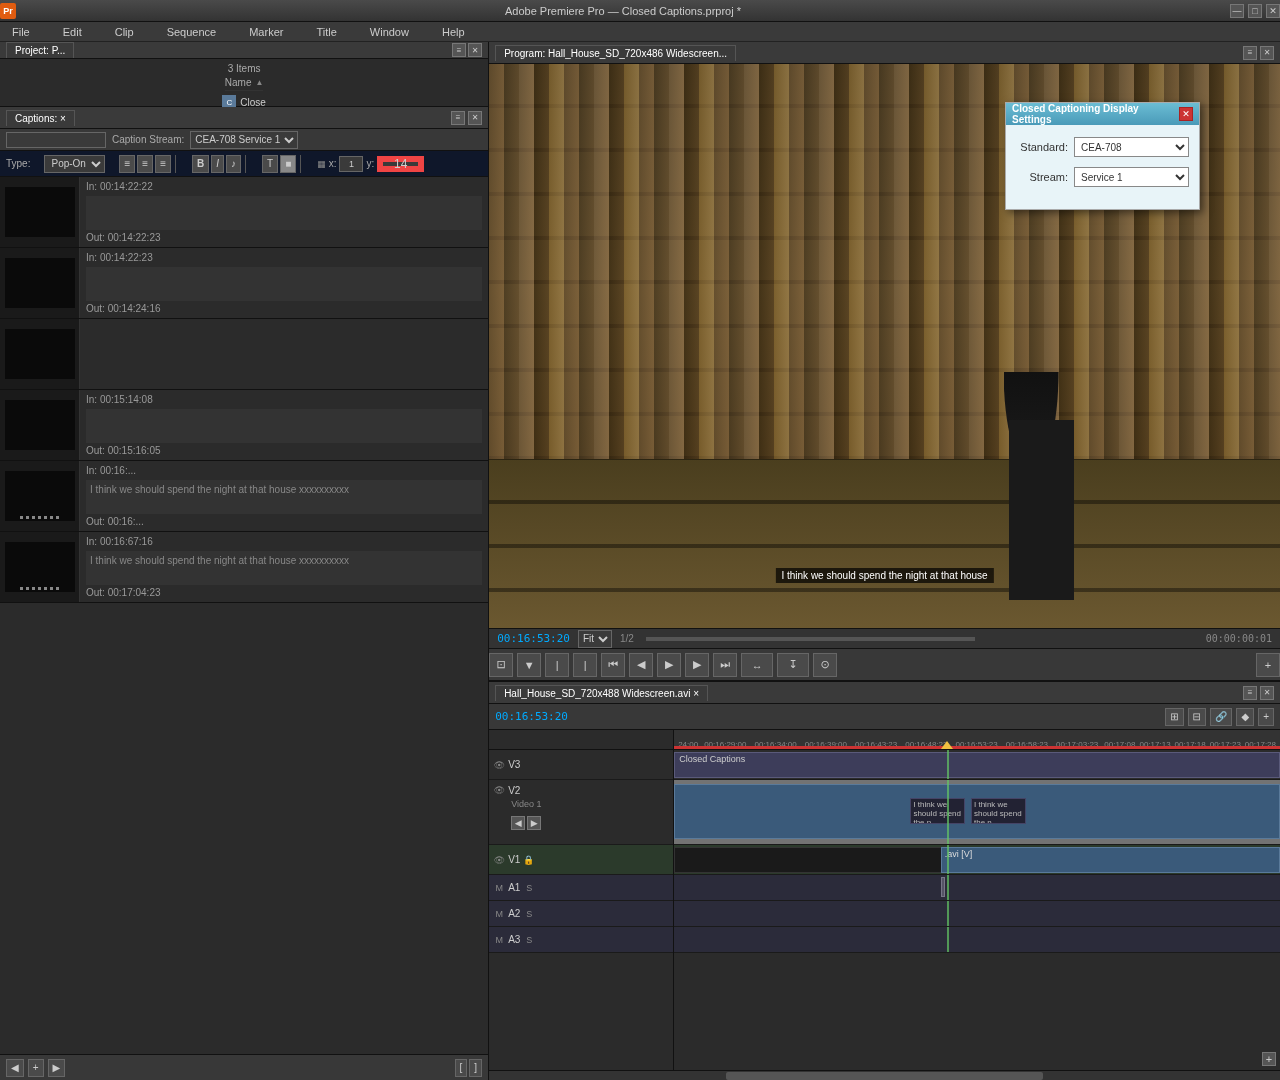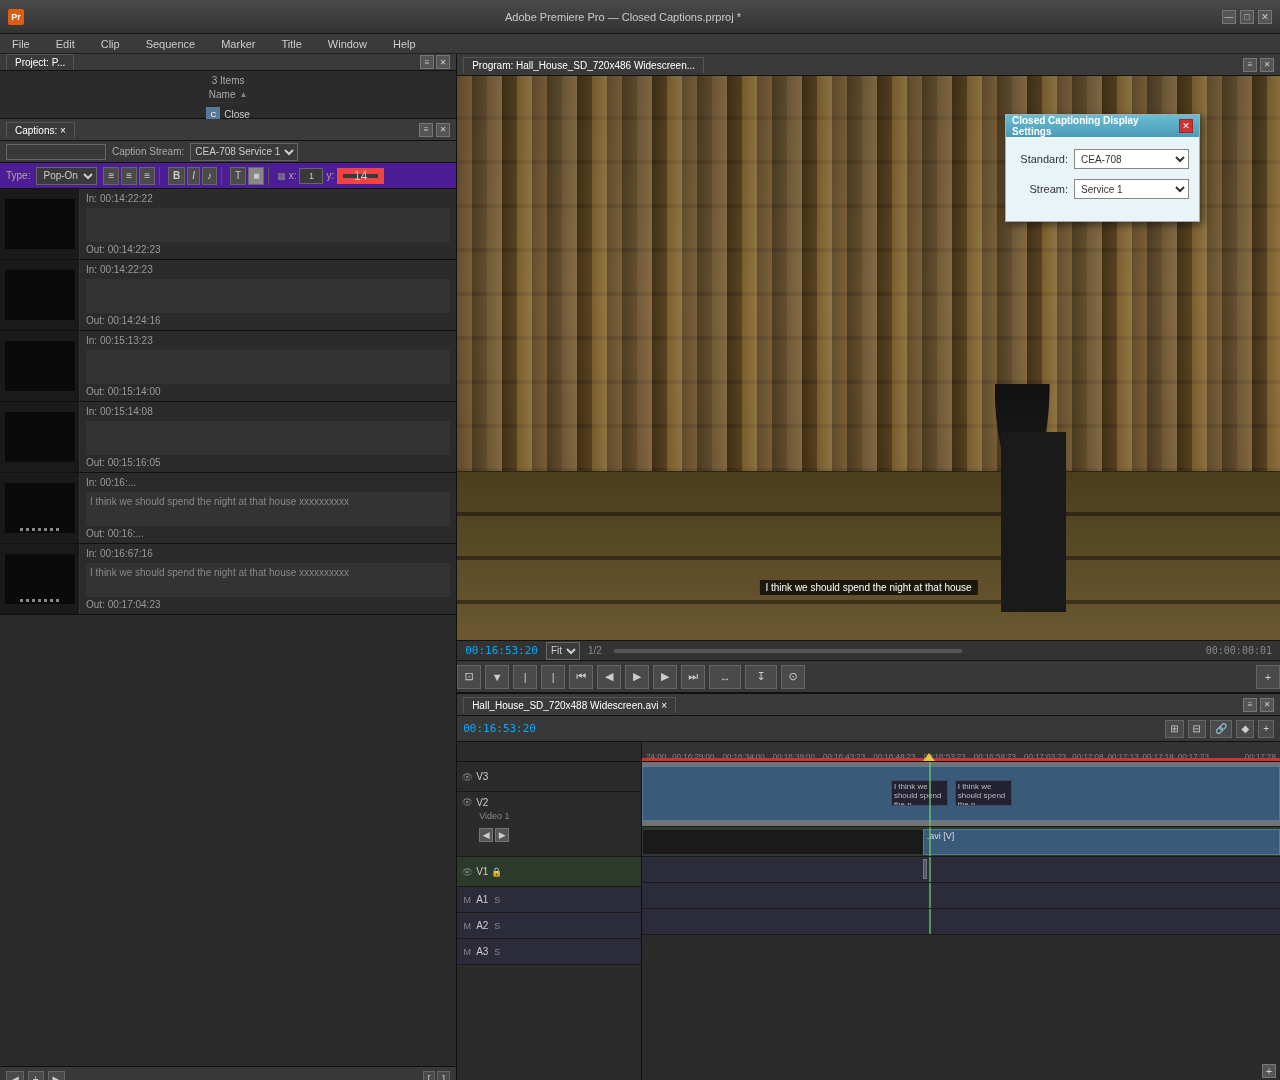--- a/index.html
+++ b/index.html
@@ -8,26 +8,26 @@
       height: 1080px;
       overflow: hidden;
       background: #2b2b2b;
       font-family: Arial, sans-serif;
       font-size: 11px;
       color: #cccccc;
     }
 
     
     #title-bar {
-      height: 34px;
+      height: 22px;
       background: linear-gradient(to bottom, #4a4a4a, #333333);
       display: flex;
       align-items: center;
       justify-content: space-between;
-      padding: 0 8px;
+      padding: 0 0;
       border-bottom: 1px solid #111;
       gap: 32px;
     }
     #title-bar .app-icon {
       width: 16px; height: 16px;
       background: #e05c10;
       border-radius: 2px;
       display: flex; align-items: center; justify-content: center;
       color: white; font-size: 9px; font-weight: bold;
     }
@@ -45,21 +45,21 @@
     }
 
     
     #menu-bar {
       height: 20px;
       background: #3a3a3a;
       display: flex;
       align-items: center;
       padding: 0 4px;
       border-bottom: 1px solid #222;
-      gap: 10px;
+      gap: 17px;
     }
     .menu-item {
       padding: 2px 8px;
       color: #cccccc;
       font-size: 11px;
       cursor: pointer;
     }
 
     
     #main-layout {
@@ -141,26 +141,26 @@
       background: #3a3a3a;
       display: flex;
       align-items: center;
       padding: 0 6px;
       border-bottom: 1px solid #111;
       gap: 6px;
     }
 
     .captions-toolbar {
       height: 26px;
-      background: #4c1d95;
+      background: #0f172a;
       display: flex;
       align-items: center;
       padding: 0 6px;
       border-bottom: 1px solid #111;
-      gap: 6px;
+      gap: 14px;
     }
 
     .toolbar-group {
       display: flex; align-items: center; gap: 2px;
       border-right: 1px solid #555;
       padding-right: 4px;
       margin-right: 2px;
     }
 
     .tb-btn {
@@ -722,25 +722,20 @@
           <div class="caption-info">
             <div class="time-in">In: 00:14:22:23</div>
             <div class="caption-text"></div>
             <div class="time-out">Out: 00:14:24:16</div>
           </div>
         </div>
 
         <div class="caption-row">
           <div class="caption-thumbnail">
             <div class="caption-thumb-inner"></div>
-          </div>
-          <div class="caption-info">
-            <div class="time-in">In: 00:15:13:23</div>
-            <div class="caption-text"></div>
-            <div class="time-out">Out: 00:15:14:00</div>
           </div>
         </div>
 
         <div class="caption-row">
           <div class="caption-thumbnail">
             <div class="caption-thumb-inner"></div>
           </div>
           <div class="caption-info">
             <div class="time-in">In: 00:15:14:08</div>
             <div class="caption-text"></div>
@@ -963,28 +958,32 @@
               <div style="font-size:8px;color:#888;padding:0 4px;">00:16:39:00</div>
               <div style="font-size:8px;color:#888;padding:0 4px;">00:16:43:23</div>
               <div style="font-size:8px;color:#888;padding:0 4px;">00:16:48:23</div>
               <div style="font-size:8px;color:#888;padding:0 4px;">00:16:53:23</div>
               <div style="font-size:8px;color:#888;padding:0 4px;">00:16:58:23</div>
               <div style="font-size:8px;color:#888;padding:0 4px;">00:17:03:23</div>
               <div style="font-size:8px;color:#888;padding:0 2px;">00:17:08</div>
               <div style="font-size:8px;color:#888;padding:0 2px;">00:17:13</div>
               <div style="font-size:8px;color:#888;padding:0 2px;">00:17:18</div>
               <div style="font-size:8px;color:#888;padding:0 2px;">00:17:23</div>
-              <div style="font-size:8px;color:#888;padding:0 2px;margin-left:32px;">00:17:28</div>
+              <div style="font-size:8px;color:#888;padding:0 2px;">00:17:28</div>
             </div>
 
             <div style="position:absolute;bottom:0;left:0;right:0;height:3px;background:#cc3333;"></div>
 
             <div style="position:absolute;bottom:0;left:44%;width:0;height:0;border-left:6px solid transparent;border-right:6px solid transparent;border-bottom:8px solid #f0c040;"></div>
           </div>
 
+          <div class="track-row" style="height:30px;position:relative;background:#2b2b2b;">
+            <div style="position:absolute;left:0;right:0;top:2px;height:26px;background:#3d3d5a;border:1px solid #5a5a7a;font-size:9px;color:#ccc;padding:1px 4px;">Closed Captions</div>
+            <div class="timeline-playhead-line"></div>
+          </div>
 
           <div class="track-row" style="height:65px;position:relative;background:#737373;">
             <div style="position:absolute;left:0;right:0;top:4px;height:55px;background:#3a5a7a;border:1px solid #5a7a9a;font-size:9px;color:#ddd;padding:2px 4px;"></div>
 
             <div style="position:absolute;top:28%;left:39%;width:9%;height:40%;background:#222233;border:1px solid #444466;font-size:8px;color:#bbb;padding:1px 2px;overflow:hidden;">I think we should spend the n...</div>
             <div style="position:absolute;top:28%;left:49%;width:9%;height:40%;background:#222233;border:1px solid #444466;font-size:8px;color:#bbb;padding:1px 2px;overflow:hidden;">I think we should spend the n...</div>
             <div class="timeline-playhead-line"></div>
           </div>
 
           <div class="track-row" style="height:30px;position:relative;background:#2b3a2b;">

